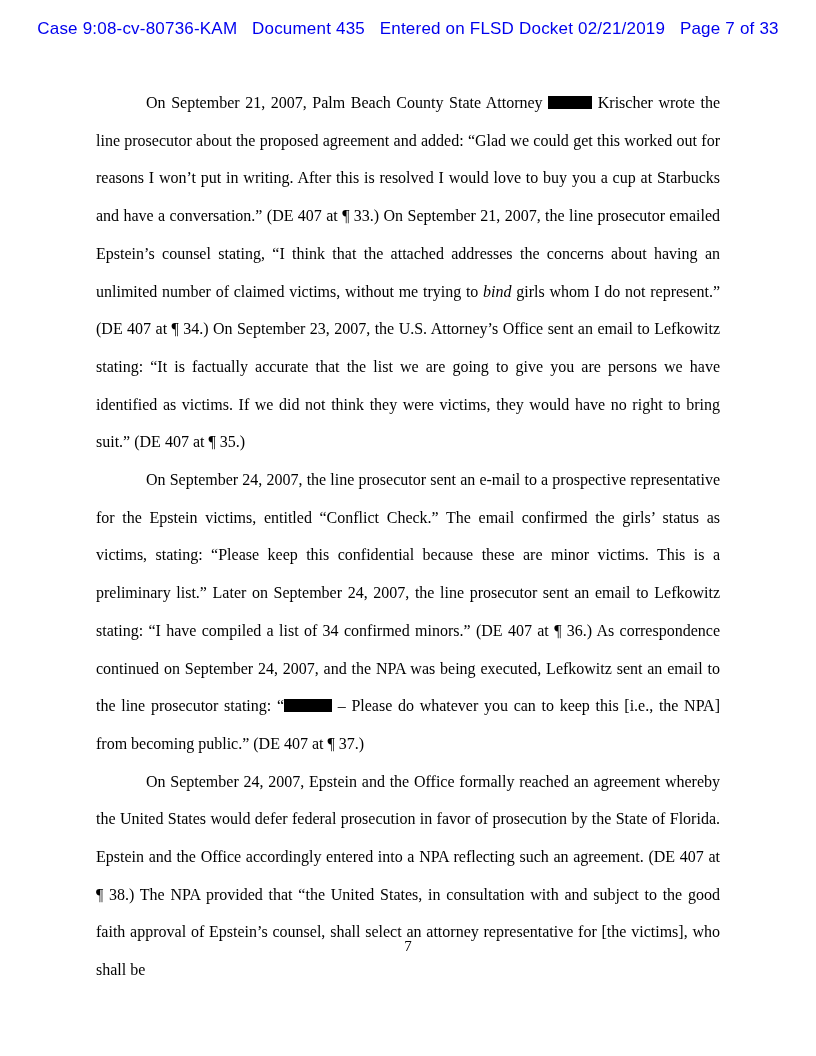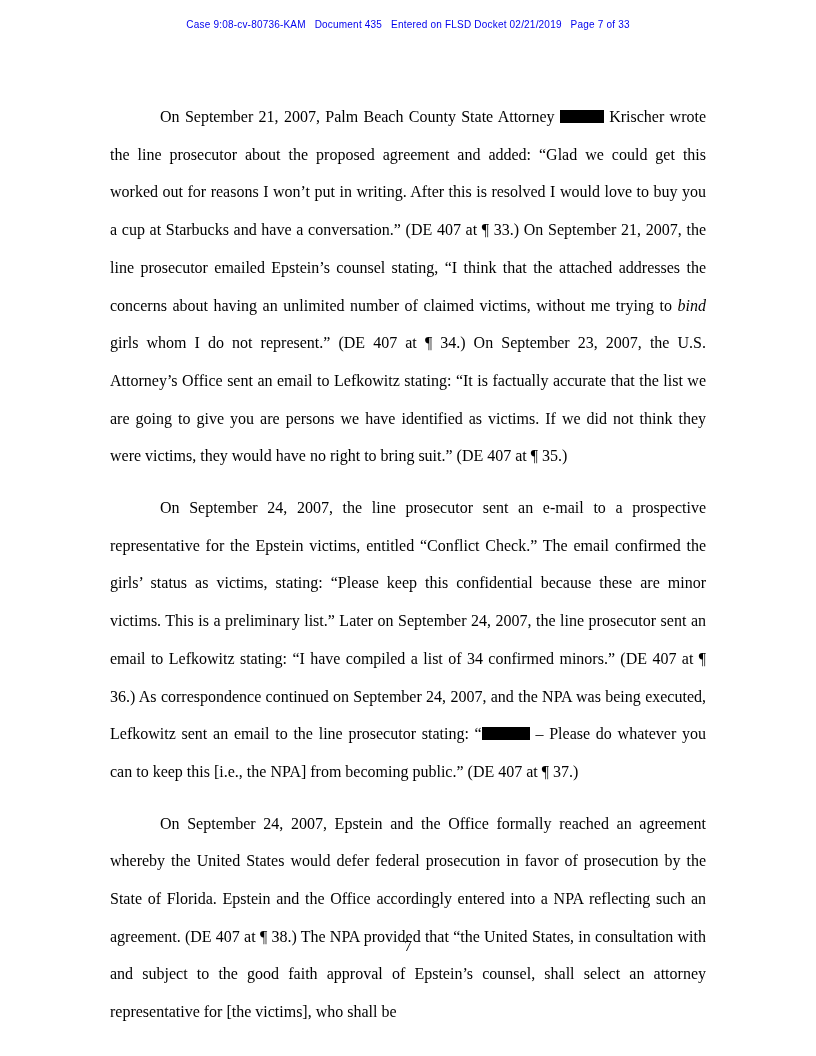--- a/index.html
+++ b/index.html
@@ -13,36 +13,36 @@
     color: #000000;
     overflow: hidden;
   }
   .case-header {
     position: absolute;
     top: 19px;
     left: 0;
     right: 0;
     text-align: center;
     font-family: "Liberation Sans", sans-serif;
-    font-size: 10px;
+    font-size: 17px;
     letter-spacing: 0.2px;
     color: #0000EE;
     white-space: pre-wrap;
   }
   .content {
     position: absolute;
     top: 84px;
     left: 96px;
     width: 624px;
     font-size: 16px;
     line-height: 37.7px;
     text-align: justify;
   }
   .content p {
-    margin: 14px;
+    margin: 0;
     text-indent: 50px;
   }
   .seg-italic { font-style: italic; }
   .seg-underline { }
   .seg-redaction {
     display: inline-block;
     background: #000000;
     height: 13px;
     vertical-align: -1px;
   }

